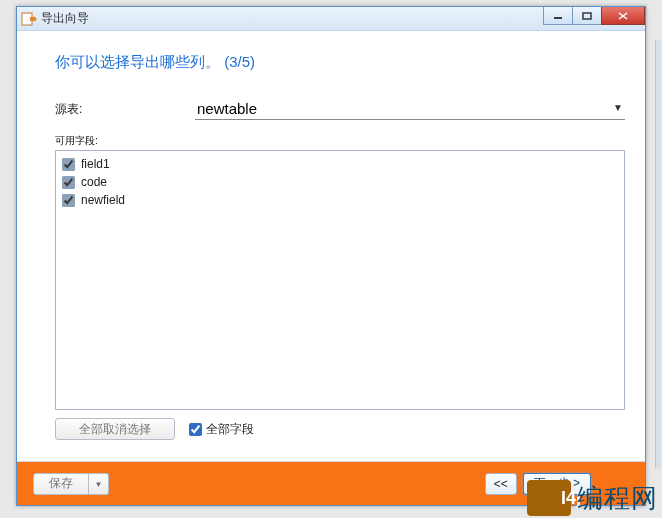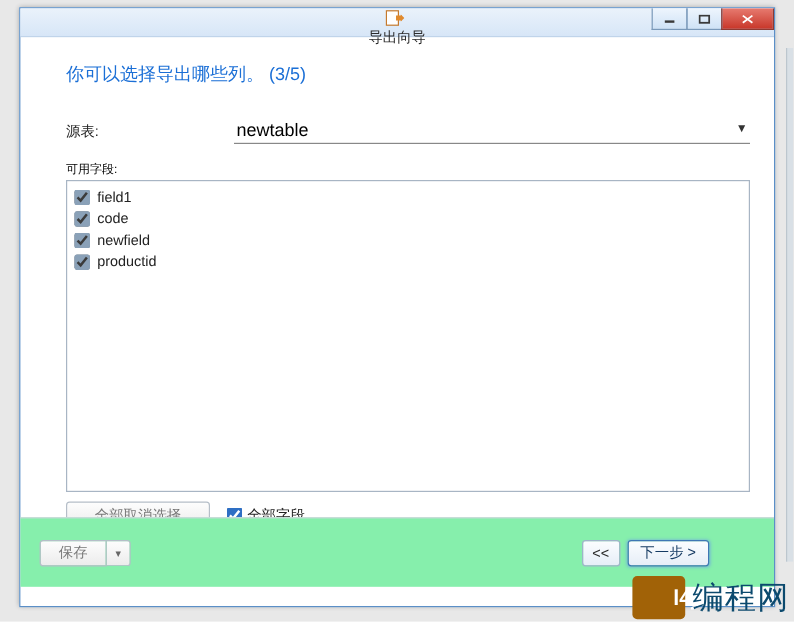--- a/index.html
+++ b/index.html
@@ -3,21 +3,21 @@
 <meta charset="utf-8">
 <style>
   * { box-sizing: border-box; font-family: "Microsoft YaHei", "SimSun", Tahoma, sans-serif; }
   body { margin: 0; width: 662px; height: 518px; background: #e8e8e8; position: relative; overflow: hidden; }
 
   .outer-frame { position: absolute; left: 16px; top: 6px; width: 630px; height: 500px;
                  border: 1px solid #5b8fc7; background: #fff; box-shadow: 0 0 4px rgba(0,0,0,0.3); }
 
   
   .titlebar { height: 24px; background: linear-gradient(#eaf2fb, #d7e6f7);
-              border-bottom: 1px solid #c0d4ea; display: flex; align-items: center; padding: 0 4px; flex-direction: column; }
+              border-bottom: 1px solid #c0d4ea; display: flex; align-items: center; padding: 0 4px; }
   .titlebar .app-icon { width: 16px; height: 16px; margin-right: 4px; }
   .titlebar .title-text { font-size: 12px; color: #2b2b2b; flex: 0 0 auto; }
   .titlebar .spacer { flex: 1 1 auto; }
   .winbtns { position: absolute; right: 0; top: 0; display: flex; }
   .winbtn { width: 30px; height: 18px; border: 1px solid #7a99ba; border-top: none;
             display:flex; align-items:center; justify-content:center; font-size: 10px;
             color:#2b2b2b; margin-left:-1px; }
   .winbtn.min, .winbtn.max { background: linear-gradient(#eef5fd,#cfe2f6); }
   .winbtn.close { background: linear-gradient(#e77a6f,#c8372a); color:#fff; border-color:#8e3a32; width: 44px; }
   .winbtn svg { display:block; }
@@ -40,22 +40,22 @@
   .field-item input[type=checkbox] { margin:0 6px 0 0; accent-color:#8aa1b8; }
 
   .bottom-row { display:flex; align-items:center; gap:10px; margin-top:8px; }
   .btn { height:22px; border:1px solid #b5bec8; background: linear-gradient(#fdfdfd,#ececec);
          border-radius:3px; font-size:12px; color:#777; display:inline-flex; align-items:center;
          justify-content:center; padding: 0 10px; cursor:pointer; }
   .btn.wide { width:120px; }
   .allfields { display:flex; align-items:center; font-size:12px; color:#222; }
   .allfields input { margin-right:4px; accent-color:#2e6fc4; }
 
-  .footer { position:absolute; left:0; right:0; bottom:16px; height:58px; border-top:1px solid #d0d7de;
-            background:#86efac; display:flex; align-items:center; padding:0 16px; }
+  .footer { position:absolute; left:0; right:0; bottom:0; height:44px; border-top:1px solid #d0d7de;
+            background:#f97316; display:flex; align-items:center; padding:0 16px; }
   .save-split { display:flex; }
   .save-split .btn-main { width:56px; border-radius:3px 0 0 3px; }
   .save-split .btn-drop { width:20px; border-left:none; border-radius:0 3px 3px 0; padding:0; }
   .footer .spacer { flex:1; }
   .navbtn { height:22px; border:1px solid #9fb4c9; background:linear-gradient(#fbfdff,#e6eef7);
             border-radius:3px; font-size:12px; color:#2b2b2b; padding:0 10px; margin-left:6px;
             display:inline-flex; align-items:center; justify-content:center; cursor:pointer; }
   .navbtn.small { padding:0 8px; }
   .navbtn.primary { border-color:#3f77b4; box-shadow:0 0 3px #6ea6e4; color:#163b63; }
 
@@ -131,24 +131,20 @@
         <span>field1</span>
       </label>
       <label class="field-item">
         <input type="checkbox" checked="" style="">
         <span>code</span>
       </label>
       <label class="field-item">
         <input type="checkbox" checked="" style="">
         <span>newfield</span>
       </label>
-      <label class="field-item">
-        <input type="checkbox" checked="" style="">
-        <span>productid</span>
-      </label>
     </div>
 
     <div class="bottom-row">
       <button class="btn wide">全部取消选择</button>
       <label class="allfields">
         <input type="checkbox" checked="" style="">
         <span>全部字段</span>
       </label>
     </div>
 

